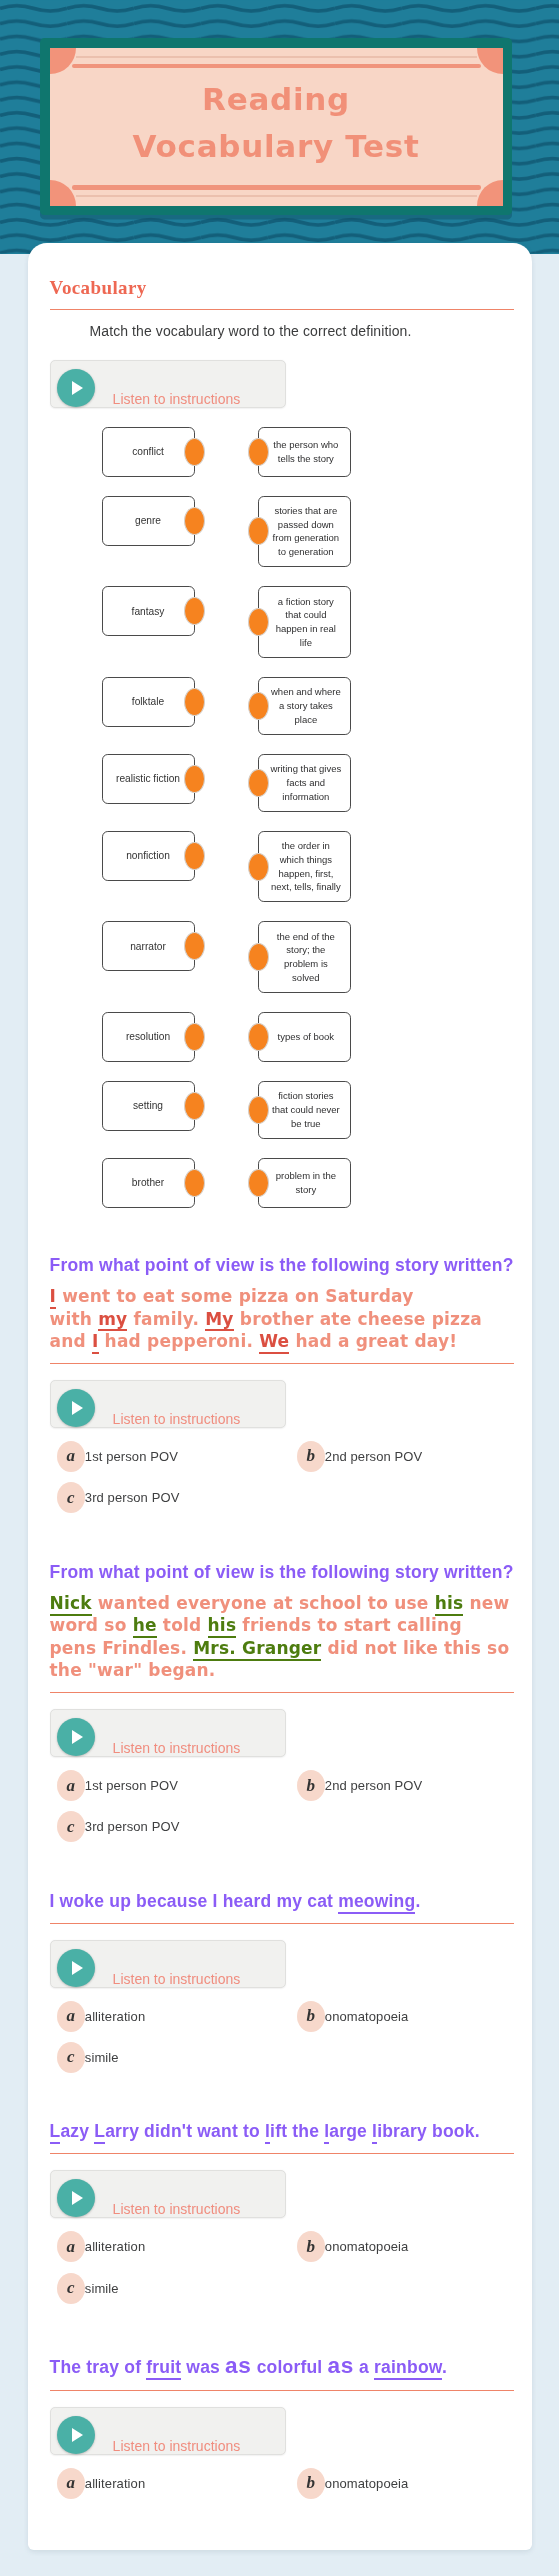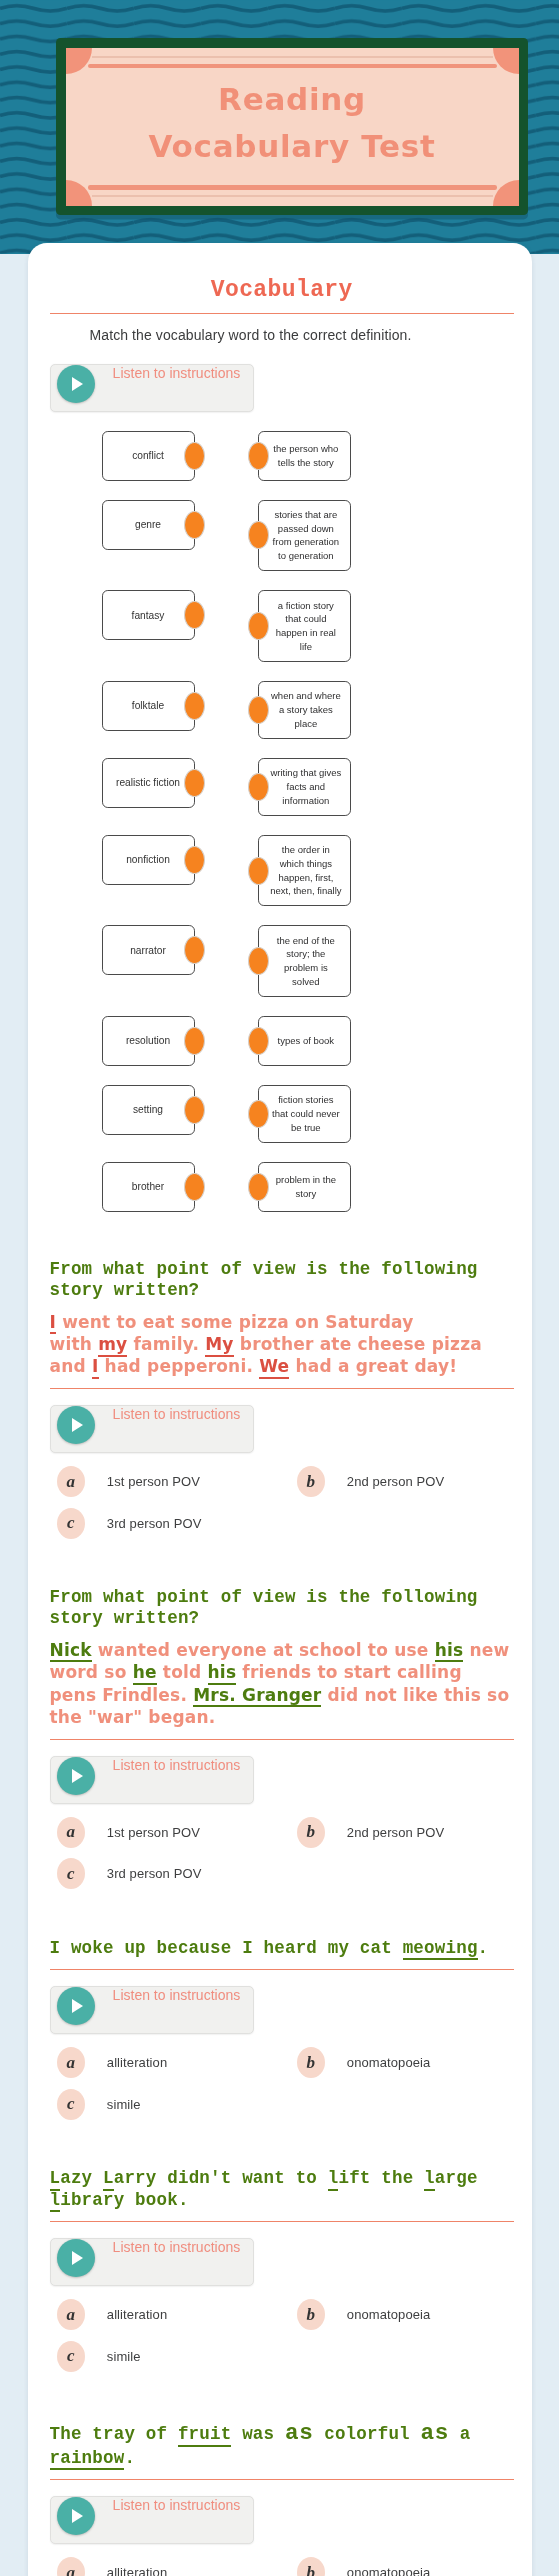--- a/index.html
+++ b/index.html
@@ -3,22 +3,22 @@
 <meta charset="utf-8">
 <style>
   * { margin:0; padding:0; box-sizing:border-box; }
   html,body { width:559px; height:2576px; overflow:hidden; }
   body { background:#E2EDF4; font-family:"Liberation Sans","DejaVu Sans",sans-serif; }
 
   
   .header-band { position:relative; width:559px; height:254px; background:#1F7E9A; }
   .header-band svg.waves { position:absolute; left:0; top:0; }
   .title-card {
-    position:absolute; left:56px; top:38px; width:472px; height:177px;
-    background:#14532d; border-radius:4.4px; padding:9.5px;
+    position:absolute; left:40px; top:38px; width:472px; height:177px;
+    background:#0f766e; border-radius:4.4px; padding:9.5px;
     box-shadow:0 4.4px 0 rgba(12,70,90,.38);
   }
   .title-card-inner {
     position:relative; width:100%; height:100%; background:#F8D6C6;
     display:flex; flex-direction:column; align-items:center; justify-content:center;
     padding-bottom:7.3px; overflow:hidden;
   }
   .corner { position:absolute; width:26px; height:26px; background:#F2937A; }
   .corner.tl { left:0; top:0; border-radius:0 0 100% 0; }
   .corner.tr { right:0; top:0; border-radius:0 0 0 100%; }
@@ -34,27 +34,27 @@
   }
 
   
   .content-card {
     position:relative; width:504px; margin:-11px auto 0;
     background:#FFFFFF; border-radius:19px 19px 5.8px 5.8px;
     padding:34px 17.5px 29px 22px; min-height:2307px;
     box-shadow:0 1.5px 5.8px rgba(30,60,80,.10);
   }
 
-  .section-title { color:#EE6853; font-family:Liberation Mono, monospace; font-weight:800; font-size:23px; letter-spacing:0.4px;text-align:center; }
+  .section-title { color:#EE6853; font-family:Liberation Serif, serif; font-weight:800; font-size:19px; letter-spacing:0.4px; }
   .rule { border:none; border-top:1.5px solid #EF8468; margin-top:10.2px; }
   .instruction { margin-top:13px; color:#3B3C3D; font-size:14px; letter-spacing:0.1px;padding-left:40px; }
 
   .listen-btn {
-    margin-top:20.4px; width:204px; height:48px; background:#F1F1EF;
-    border:0.7px solid #E0E0DE; border-radius:5.1px; display:flex; align-items:flex-start;
+    margin-top:20.4px; width:236px; height:48px; background:#F1F1EF;
+    border:0.7px solid #E0E0DE; border-radius:5.1px; display:flex; align-items:flex-end;
     cursor:pointer; box-shadow:0 0.7px 1.5px rgba(0,0,0,.06);
   }
   .play-circle {
     width:38px; height:38px; border-radius:50%; background:#4AB0A6; margin-left:6.6px;
     display:flex; align-items:center; justify-content:center; box-shadow:0 0.7px 2.2px rgba(0,0,0,.25);
   }
   .play-tri { width:0; height:0; border-left:11.7px solid #fff; border-top:7.3px solid transparent; border-bottom:7.3px solid transparent; margin-left:2.9px; }
   .listen-label { color:#F08D7F; font-size:14px; margin-left:17.5px; }
 
   
@@ -77,43 +77,43 @@
   .dot {
     position:absolute; width:21px; height:28px; border-radius:50%;
     background:#F6831F; border:1.5px solid #D6CFC8; top:50%; transform:translateY(-50%);
     cursor:pointer;
   }
   .dot.right { right:-11px; } .dot.left { left:-11px; }
 
   
   .question { margin-top:47px; }
   .q-title {
-    font-family:Liberation Mono, monospace; font-weight:800; font-size:17.5px;
-    color:#4d7c0f; line-height:1.22; letter-spacing:0.2px; max-width:474px;
+    font-family:Liberation Sans, sans-serif; font-weight:800; font-size:17.5px;
+    color:#8b5cf6; line-height:1.22; letter-spacing:0.2px; max-width:474px;
   }
   .q-story {
     margin-top:9px; font-family:"DejaVu Sans",sans-serif; font-weight:800;
     font-size:17px; color:#F0907C; line-height:1.32; letter-spacing:0.2px; max-width:477px;
   }
   .seg.u { border-bottom:2.2px solid currentColor; padding-bottom:0.7px; }
   .seg.hl-red { color:#DB4F41; }
   .seg.hl-purple { color:#4d7c0f; }
   .seg.big { font-size:22.6px; font-weight:900; letter-spacing:0.7px; }
   .q-rule { border:none; border-top:1.5px solid #EF8468; margin-top:10.2px; }
   .question .listen-btn { margin-top:16px; }
 
   .options { margin-top:11.7px; display:grid; grid-template-columns:240px 1fr; row-gap:7.3px; padding-left:7.3px; }
   .option { display:flex; align-items:center; min-height:34px; cursor:pointer; }
   .opt-circle {
     width:28px; height:31px; border-radius:50%; background:#F7D8CB; flex:none;
     display:flex; align-items:center; justify-content:center;
     font-family:"Liberation Serif",serif; font-style:italic; font-weight:700;
     font-size:17px; color:#333;
   }
-  .opt-label { margin-left:22px; font-size:13px; color:#3E3F40; letter-spacing:0.1px; }
+  .opt-label { font-size:13px; color:#3E3F40; letter-spacing:0.1px; }
 </style>
 </head>
 <body>
 
 <div class="header-band">
   <svg class="waves" width="559" height="254" viewBox="0 0 768 348">
     <defs>
       <pattern id="wv" width="92" height="21" patternUnits="userSpaceOnUse">
         <path d="M0 11 Q 23 4 46 11 T 92 11" fill="none" stroke="#135F7A" stroke-width="5"></path>
       </pattern>
@@ -209,21 +209,21 @@
     </div>
   </div>
 
   <div class="pair-row">
     <div class="word-box">
       <span class="word-label">nonfiction</span>
       <span class="dot right"></span>
     </div>
     <div class="def-box">
       <span class="dot left"></span>
-      <span class="def-label">the order in which things happen, first, next, then, finally</span>
+      <span class="def-label">the order in which things happen, first, next, tells, finally</span>
     </div>
   </div>
 
   <div class="pair-row">
     <div class="word-box">
       <span class="word-label">narrator</span>
       <span class="dot right"></span>
     </div>
     <div class="def-box">
       <span class="dot left"></span>

